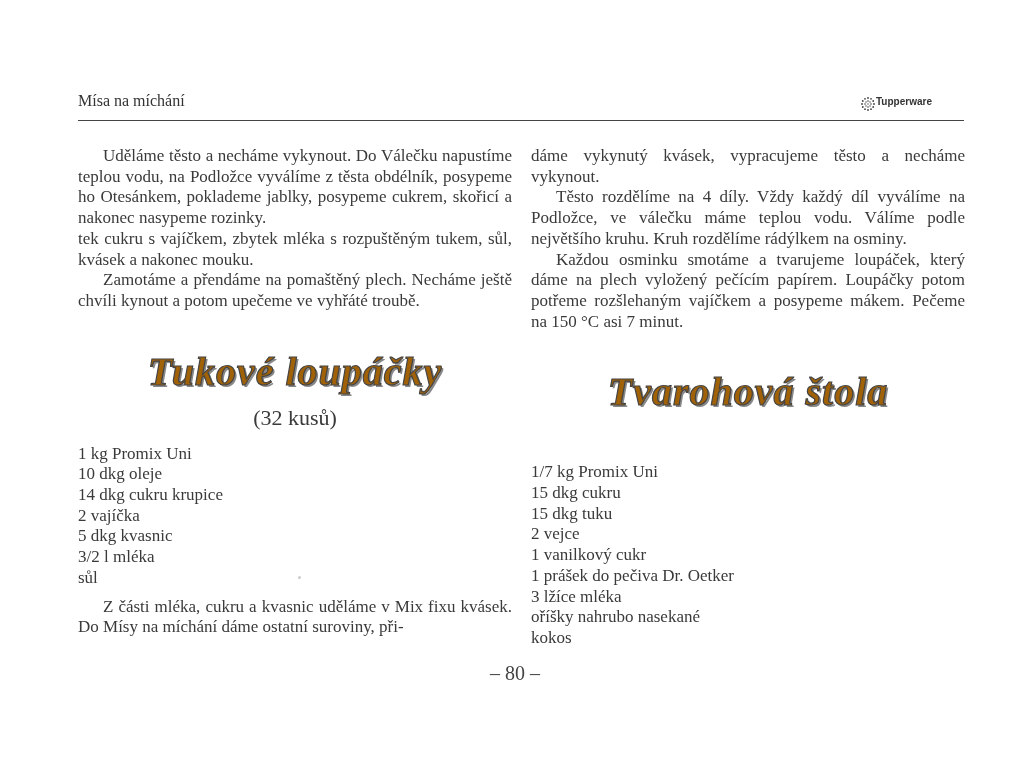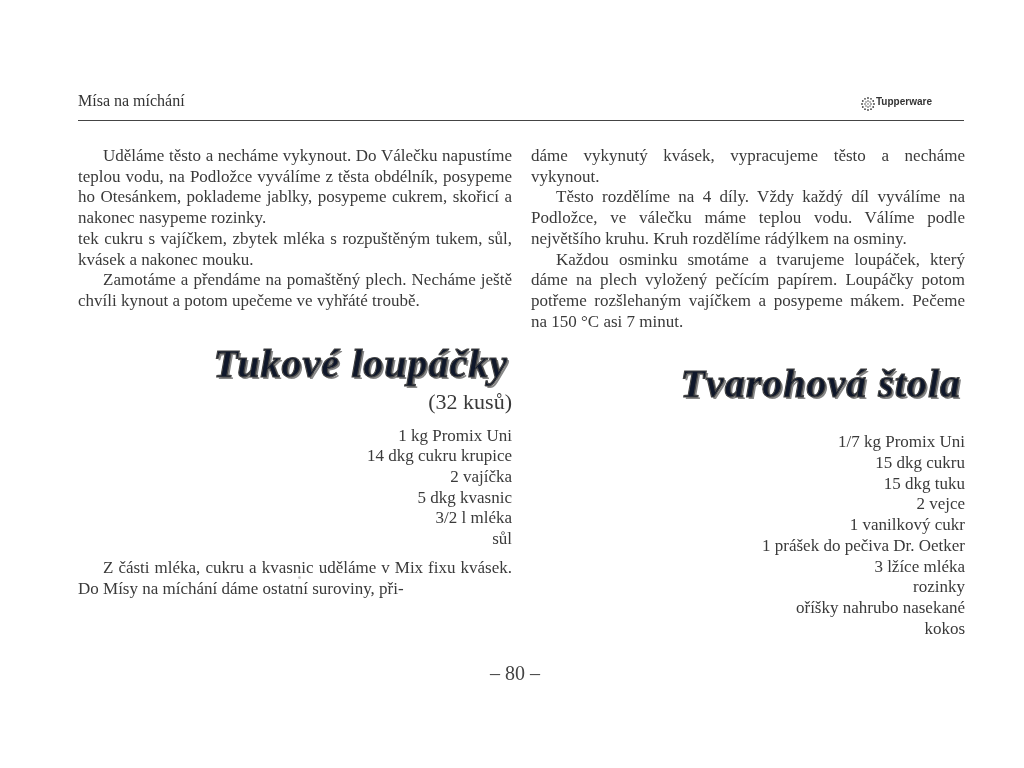--- a/index.html
+++ b/index.html
@@ -22,27 +22,27 @@
     }
     .col {
       position: absolute; top: 146px; width: 434px; font-size: 17px; line-height: 20.7px; text-align: justify;
     }
     .col.left { left: 78px; }
     .col.right { left: 531px; }
     .para { margin: 0; text-indent: 0; }
     .para.indent { text-indent: 25px; }
     .recipe-title {
       font-family: "Liberation Serif", "DejaVu Serif", serif; font-style: italic; font-weight: bold;
-      font-size: 40px; line-height: 44px; color: #0f172a;
+      font-size: 40px; line-height: 44px; color: #a16207;
       -webkit-text-stroke: 1.2px #444;
       text-shadow: 2px 2px 0 #888;
-      letter-spacing: 1px; margin: 4px; text-align: right;
+      letter-spacing: 1px; margin: 12px; text-align: center;
     }
-    .yield { font-size: 22px; line-height: 24px; margin: 0 0 12px 0; text-align: right; }
-    .ingredients { list-style: none; margin: 0 0 8px 0; padding: 0; text-align: right; }
+    .yield { font-size: 22px; line-height: 24px; margin: 0 0 12px 0; text-align: center; }
+    .ingredients { list-style: none; margin: 14px 0 8px 0; padding: 0; text-align: left; }
     .ingredients li { margin: 0; }
     .page-number {
       position: absolute; left: 490px; top: 662px; font-size: 20px; color: #444;
     }
     .speck { position: absolute; left: 298px; top: 576px; width: 3px; height: 3px; border-radius: 50%; background: #ccc; }
   </style>
 </head>
 <body>
 
 <div>
@@ -79,20 +79,21 @@
 
   <div class="col left">
     <p class="para indent">Uděláme těsto a necháme vykynout. Do Válečku napustíme teplou vodu, na Podložce vyválíme z těsta obdélník, posypeme ho Otesánkem, poklademe jablky, posypeme cukrem, skořicí a nakonec nasypeme rozinky.</p>
     <p class="para">tek cukru s vajíčkem, zbytek mléka s rozpuštěným tukem, sůl, kvásek a nakonec mouku.</p>
     <p class="para indent">Zamotáme a přendáme na pomaštěný plech. Necháme ještě chvíli kynout a potom upečeme ve vyhřáté troubě.</p>
     <div style="height:26px"></div>
     <h2 class="recipe-title">Tukové loupáčky</h2>
     <p class="yield">(32 kusů)</p>
     <ul class="ingredients">
       <li>1 kg Promix Uni</li>
+      <li>10 dkg oleje</li>
       <li>14 dkg cukru krupice</li>
       <li>2 vajíčka</li>
       <li>5 dkg kvasnic</li>
       <li>3/2 l mléka</li>
       <li>sůl</li>
     </ul>
     <p class="para indent">Z části mléka, cukru a kvasnic uděláme v Mix fixu kvásek. Do Mísy na míchání dáme ostatní suroviny, při-</p>
   </div>
 
   <div class="col right">
@@ -103,21 +104,20 @@
     <h2 class="recipe-title">Tvarohová štola</h2>
     <div style="height:22px"></div>
     <ul class="ingredients">
       <li>1/7 kg Promix Uni</li>
       <li>15 dkg cukru</li>
       <li>15 dkg tuku</li>
       <li>2 vejce</li>
       <li>1 vanilkový cukr</li>
       <li>1 prášek do pečiva Dr. Oetker</li>
       <li>3 lžíce mléka</li>
-      <li>rozinky</li>
       <li>oříšky nahrubo nasekané</li>
       <li>kokos</li>
     </ul>
   </div>
 
   <div class="speck"></div>
   <div class="page-number">– 80 –</div>
 </div>
 
 </body></html>

